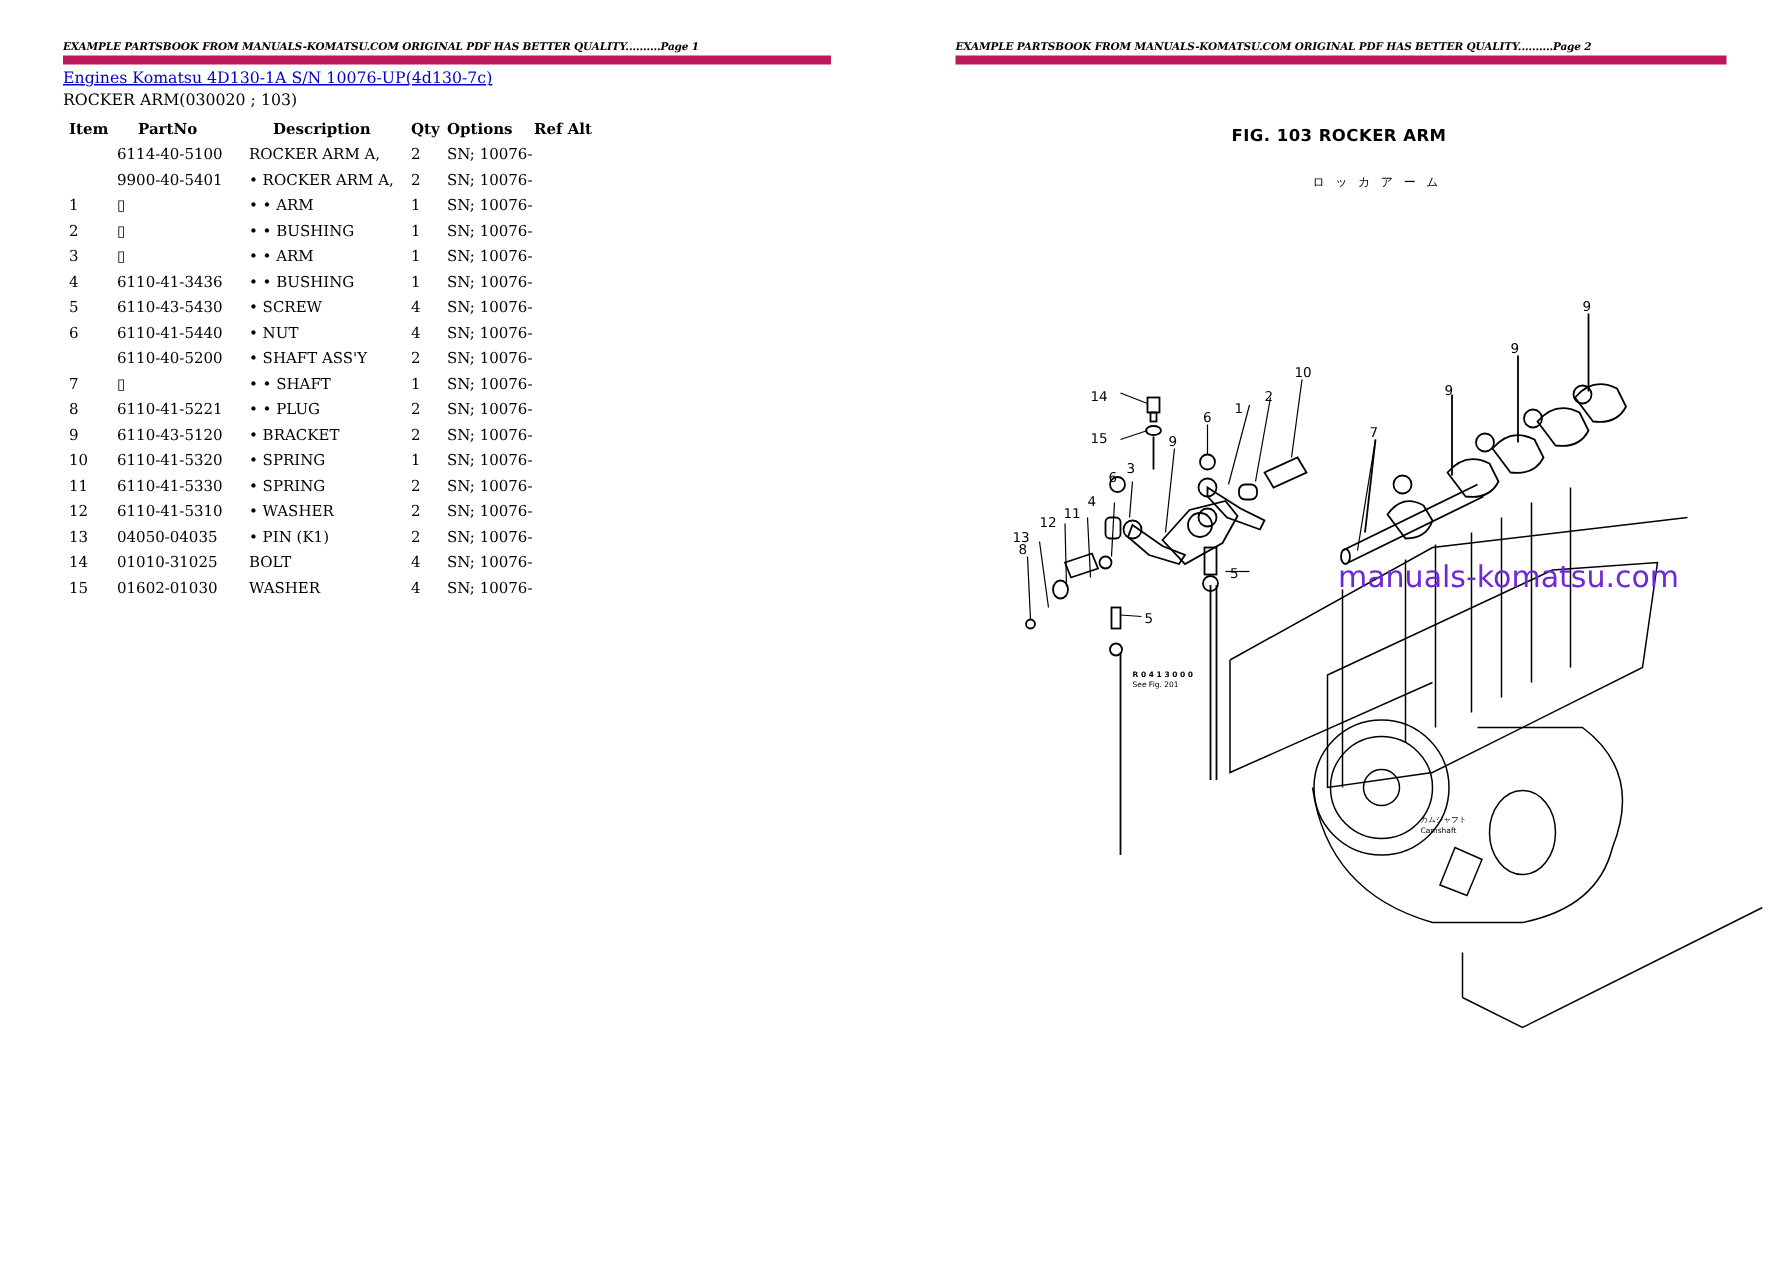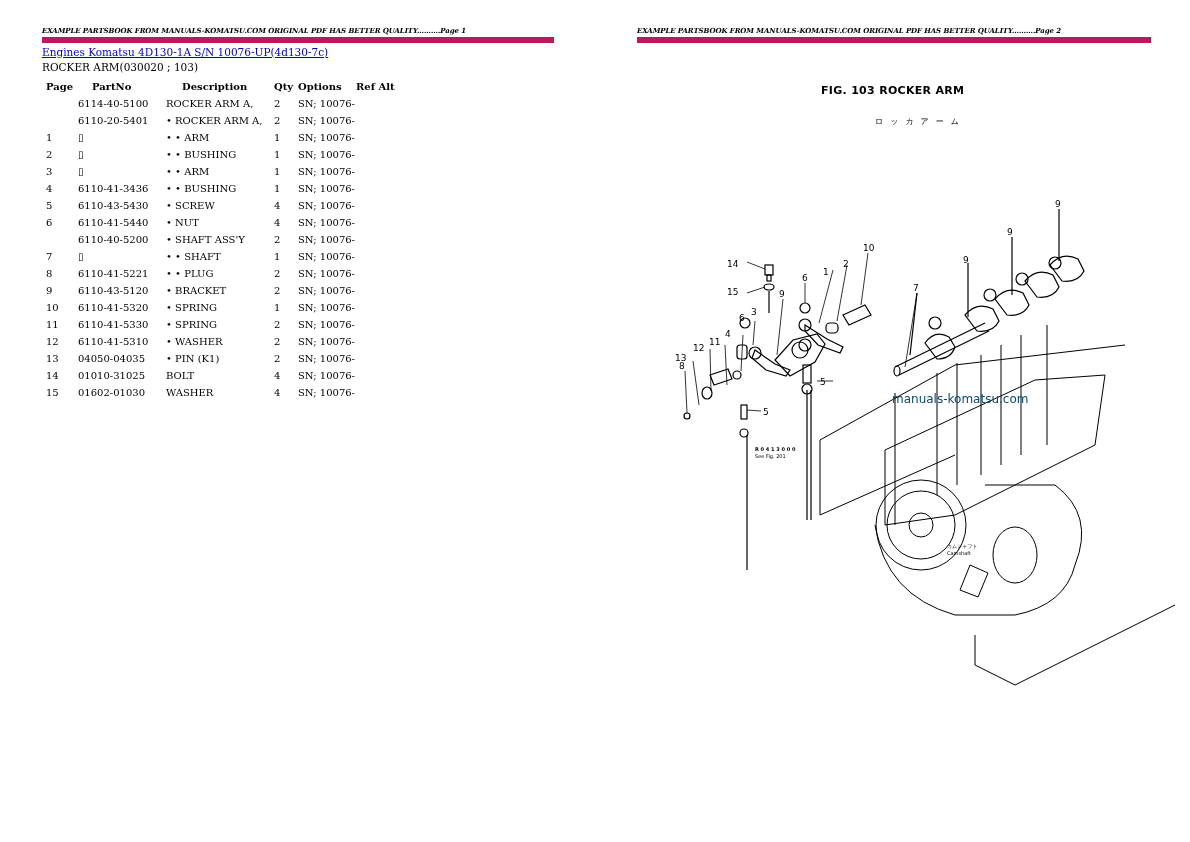--- a/index.html
+++ b/index.html
@@ -28,58 +28,58 @@
   .c-qty { width:24px;margin-left:24px; }
   .c-opt { width:58px; }
   .c-ref { width:50px; }
   th.c-part { padding-left:14px !important; }
   th.c-desc { padding-left:16px !important; }
   .fig-jp { position:absolute; left:280px; top:72px; font-family:"DejaVu Sans", sans-serif;
          font-size:8px; letter-spacing:7px;margin-top:44px; }
   .fig-title { position:absolute; left:226px; top:84px; font-family:"DejaVu Sans", sans-serif;
          font-size:11px; font-weight:bold; white-space:nowrap; letter-spacing:0.3px; }
   .diagram { position:absolute; left:60px; top:195px; width:520px; height:520px; }
-  .watermark { position:absolute; left:297px; top:392px; font-family:"DejaVu Sans", sans-serif;
-         font-size:12px; color:#0c4a6e; white-space:nowrap; }
+  .watermark { position:absolute; left:297px; top:372px; font-family:"DejaVu Sans", sans-serif;
+         font-size:20px; color:#6d28d9; white-space:nowrap; }
 </style>
 </head>
 <body>
 
 <div class="page page-left">
   <div class="hdr">EXAMPLE PARTSBOOK FROM MANUALS-KOMATSU.COM ORIGINAL PDF HAS BETTER QUALITY..........Page 1</div>
 
   <div class="title-link">
     <span>Engines Komatsu</span>
     <span>4D130-1A S/N 10076-UP(4d130-7c)</span>
   </div>
   <div class="subtitle">ROCKER ARM(030020 ; 103)</div>
 
   <table class="parts">
     <thead>
       <tr>
-        <th class="c-item">Page</th>
+        <th class="c-item">Item</th>
         <th class="c-part">PartNo</th>
         <th class="c-desc">Description</th>
         <th class="c-qty">Qty</th>
         <th class="c-opt">Options</th>
         <th class="c-ref">Ref Alt</th>
       </tr>
     </thead>
     <tbody id="rows">
         <tr>
           <td class="c-item"></td>
           <td class="c-part">6114-40-5100</td>
           <td class="c-desc">ROCKER ARM A,</td>
           <td class="c-qty">2</td>
           <td class="c-opt">SN; 10076-</td>
           <td class="c-ref"></td>
         </tr>
         <tr>
           <td class="c-item"></td>
-          <td class="c-part">6110-20-5401</td>
+          <td class="c-part">9900-40-5401</td>
           <td class="c-desc">• ROCKER ARM A,</td>
           <td class="c-qty">2</td>
           <td class="c-opt">SN; 10076-</td>
           <td class="c-ref"></td>
         </tr>
         <tr>
           <td class="c-item">1</td>
           <td class="c-part">▯</td>
           <td class="c-desc">• • ARM</td>
           <td class="c-qty">1</td>

